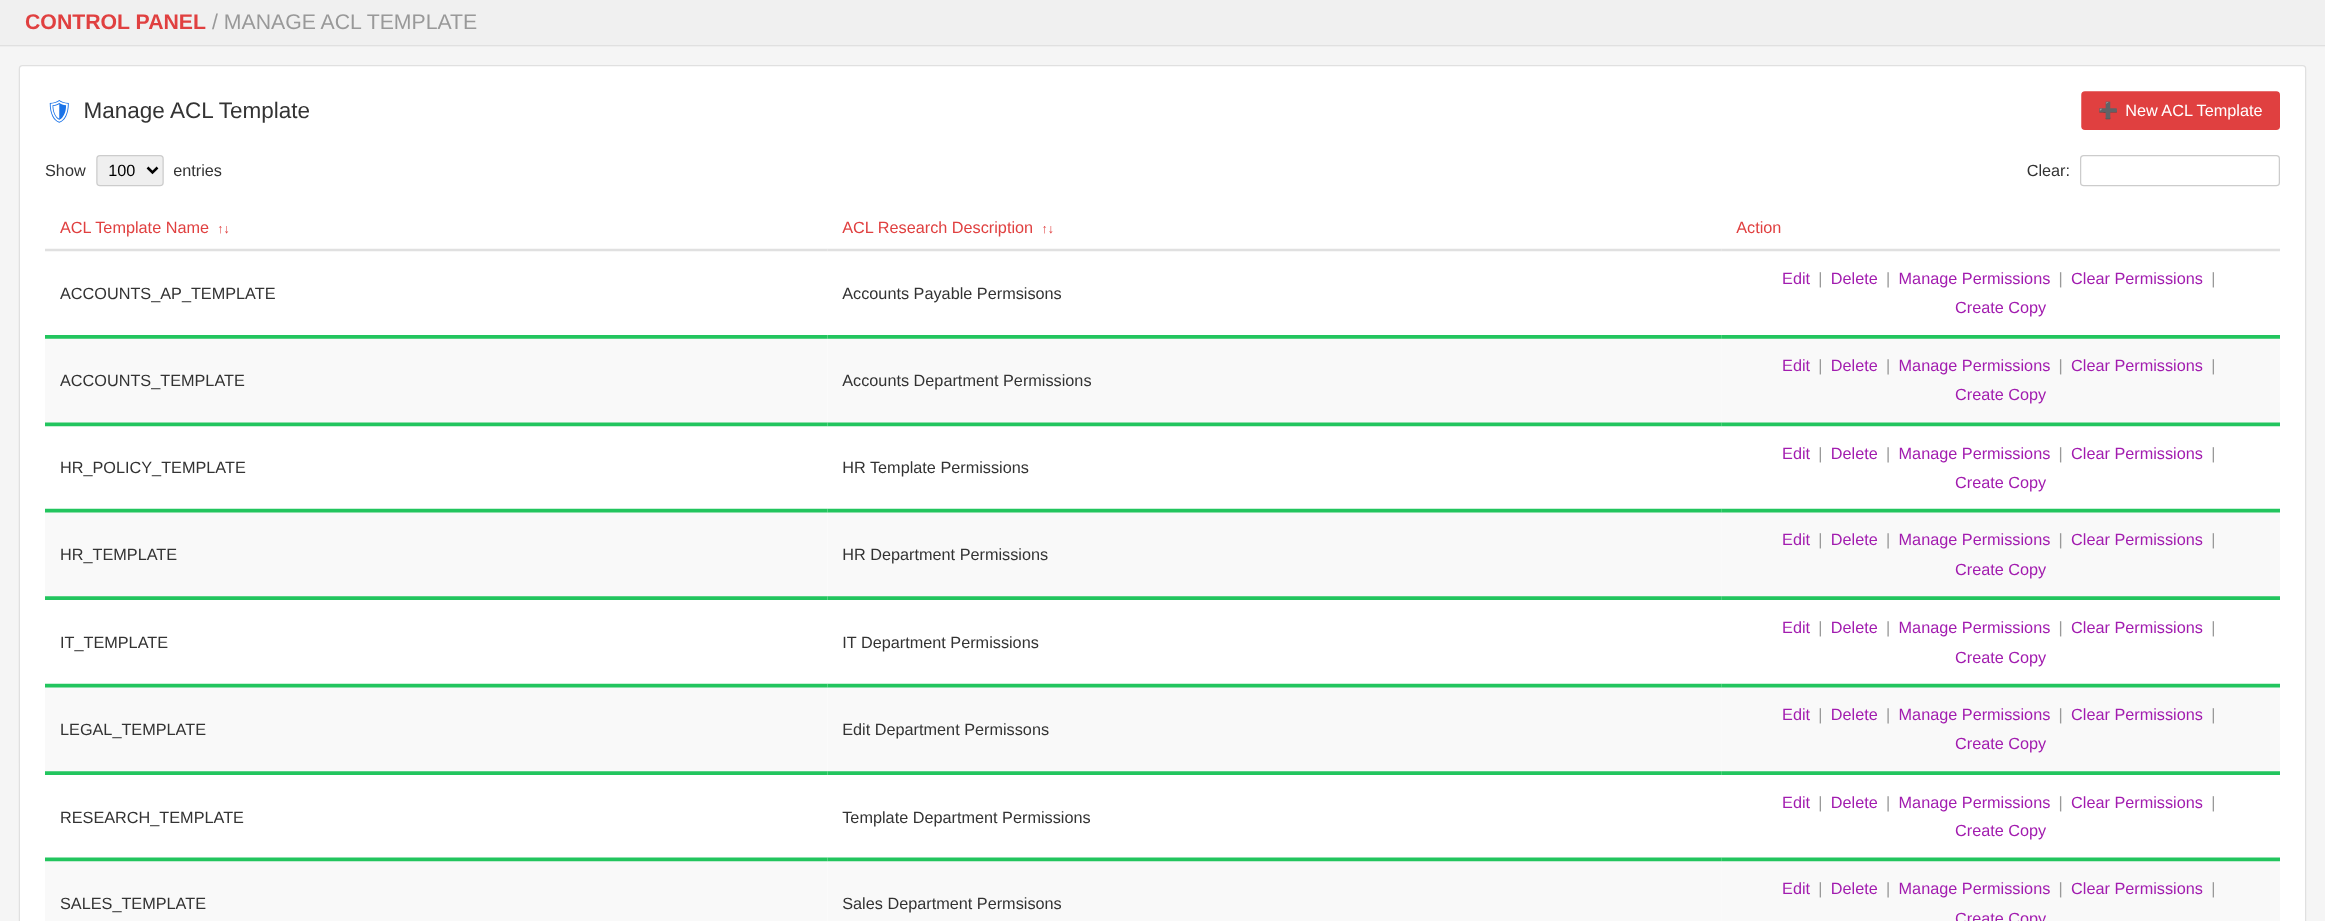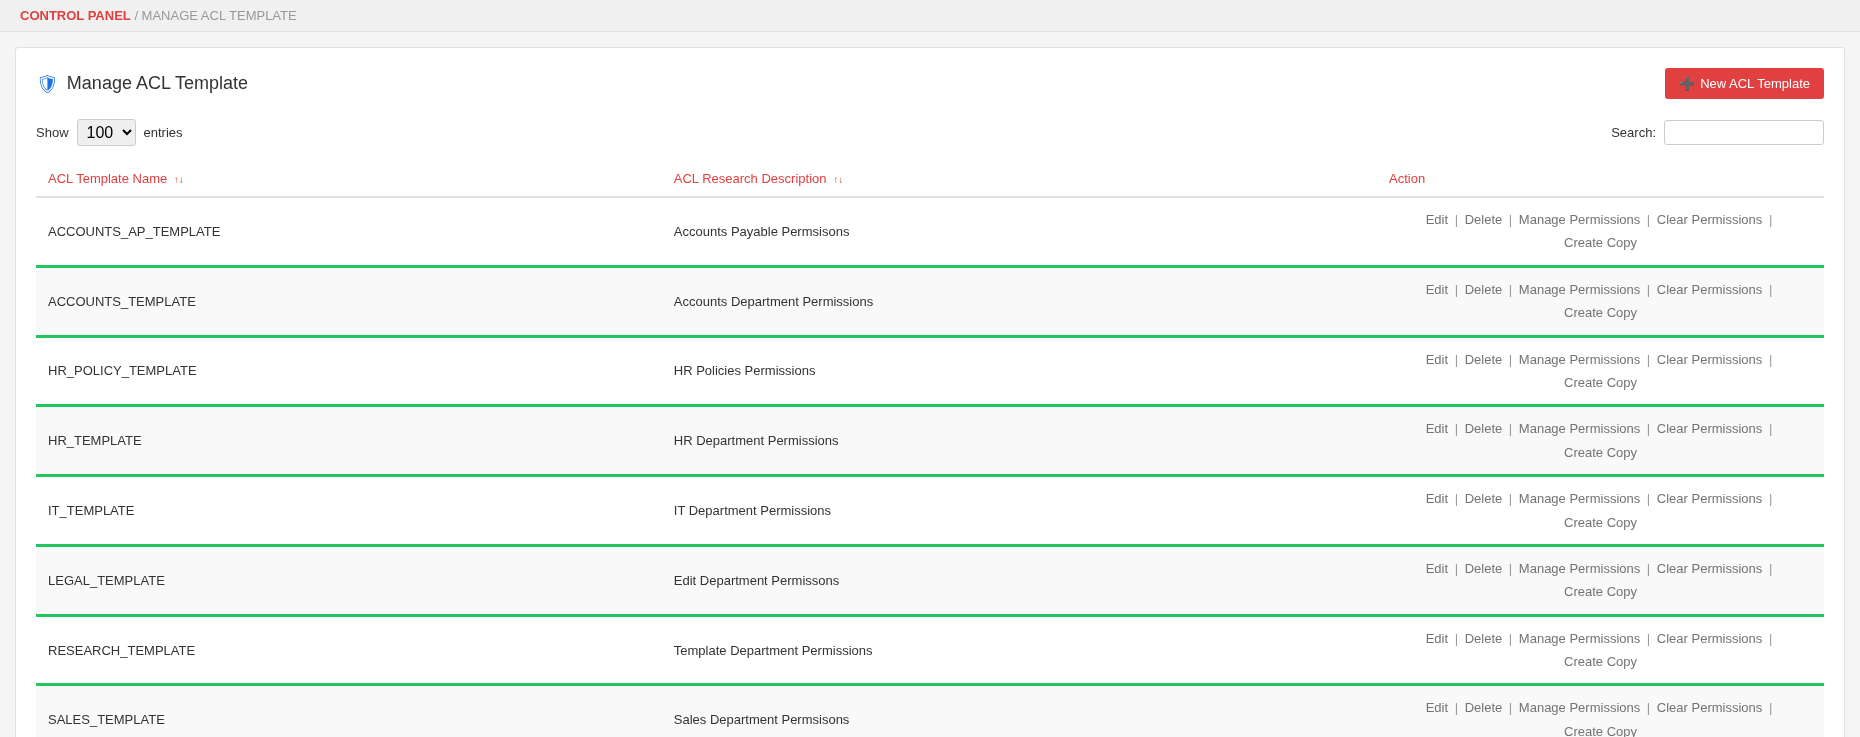--- a/index.html
+++ b/index.html
@@ -1,21 +1,21 @@
 <!DOCTYPE html>
 <html><head>
   <meta charset="utf-8">
   <style>
     * { box-sizing: border-box; margin: 0; padding: 0; }
     body { font-family: Arial, sans-serif; font-size: 13px; background: #f5f5f5; color: #333; }
 
     .breadcrumb-bar {
       background: #f0f0f0;
       padding: 8px 20px;
-      font-size: 13px;
+      font-size: 17px;
       color: #999;
       border-bottom: 1px solid #e0e0e0;
     }
     .breadcrumb-bar a { color: #e04040; text-decoration: none; font-weight: bold; }
     .breadcrumb-bar span { color: #999; }
 
     .main-content {
       background: #fff;
       margin: 15px;
       padding: 20px;
@@ -68,21 +68,21 @@
       display: flex;
       align-items: center;
       gap: 8px;
       font-size: 13px;
     }
 
     .show-entries select {
       border: 1px solid #ccc;
       padding: 3px 5px;
       border-radius: 3px;
-      font-size: 16px;
+      font-size: 13px;
     }
 
     .search-bar {
       display: flex;
       align-items: center;
       gap: 8px;
     }
 
     .search-bar input {
       border: 1px solid #ccc;
@@ -135,21 +135,21 @@
       padding: 10px 12px;
       vertical-align: middle;
     }
 
     .action-cell {
       text-align: center;
       line-height: 1.8;
     }
 
     .action-link {
-      color: #737373;
+      color: #a21caf;
       text-decoration: none;
       cursor: pointer;
       margin-top: 19px;
     }
 
     .action-sep {
       color: #999;
       margin: 0 3px;
     }
   </style>
@@ -180,21 +180,21 @@
       <span>Show</span>
       <select>
         <option>10</option>
         <option>25</option>
         <option>50</option>
         <option selected="">100</option>
       </select>
       <span>entries</span>
     </div>
     <div class="search-bar">
-      <label>Search:</label>
+      <label>Clear:</label>
       <input type="text" style="">
     </div>
   </div>
 
   <table>
     <thead>
       <tr>
         <th style="width:35%">
           <span>ACL Template Name</span>
           <span class="sort-icon">↑↓</span>
@@ -214,21 +214,21 @@
           <td>Accounts Payable Permsisons</td>
           <td class="action-cell"><a href="#" class="action-link">Edit</a><span class="action-sep"> | </span><a href="#" class="action-link">Delete</a><span class="action-sep"> | </span><a href="#" class="action-link">Manage Permissions</a><span class="action-sep"> | </span><a href="#" class="action-link">Clear Permissions</a><span class="action-sep"> |</span><br><a href="#" class="action-link">Create Copy</a></td>
         </tr>
         <tr>
           <td>ACCOUNTS_TEMPLATE</td>
           <td>Accounts Department Permissions</td>
           <td class="action-cell"><a href="#" class="action-link">Edit</a><span class="action-sep"> | </span><a href="#" class="action-link">Delete</a><span class="action-sep"> | </span><a href="#" class="action-link">Manage Permissions</a><span class="action-sep"> | </span><a href="#" class="action-link">Clear Permissions</a><span class="action-sep"> |</span><br><a href="#" class="action-link">Create Copy</a></td>
         </tr>
         <tr>
           <td>HR_POLICY_TEMPLATE</td>
-          <td>HR Policies Permissions</td>
+          <td>HR Template Permissions</td>
           <td class="action-cell"><a href="#" class="action-link">Edit</a><span class="action-sep"> | </span><a href="#" class="action-link">Delete</a><span class="action-sep"> | </span><a href="#" class="action-link">Manage Permissions</a><span class="action-sep"> | </span><a href="#" class="action-link">Clear Permissions</a><span class="action-sep"> |</span><br><a href="#" class="action-link">Create Copy</a></td>
         </tr>
         <tr>
           <td>HR_TEMPLATE</td>
           <td>HR Department Permissions</td>
           <td class="action-cell"><a href="#" class="action-link">Edit</a><span class="action-sep"> | </span><a href="#" class="action-link">Delete</a><span class="action-sep"> | </span><a href="#" class="action-link">Manage Permissions</a><span class="action-sep"> | </span><a href="#" class="action-link">Clear Permissions</a><span class="action-sep"> |</span><br><a href="#" class="action-link">Create Copy</a></td>
         </tr>
         <tr>
           <td>IT_TEMPLATE</td>
           <td>IT Department Permissions</td>

